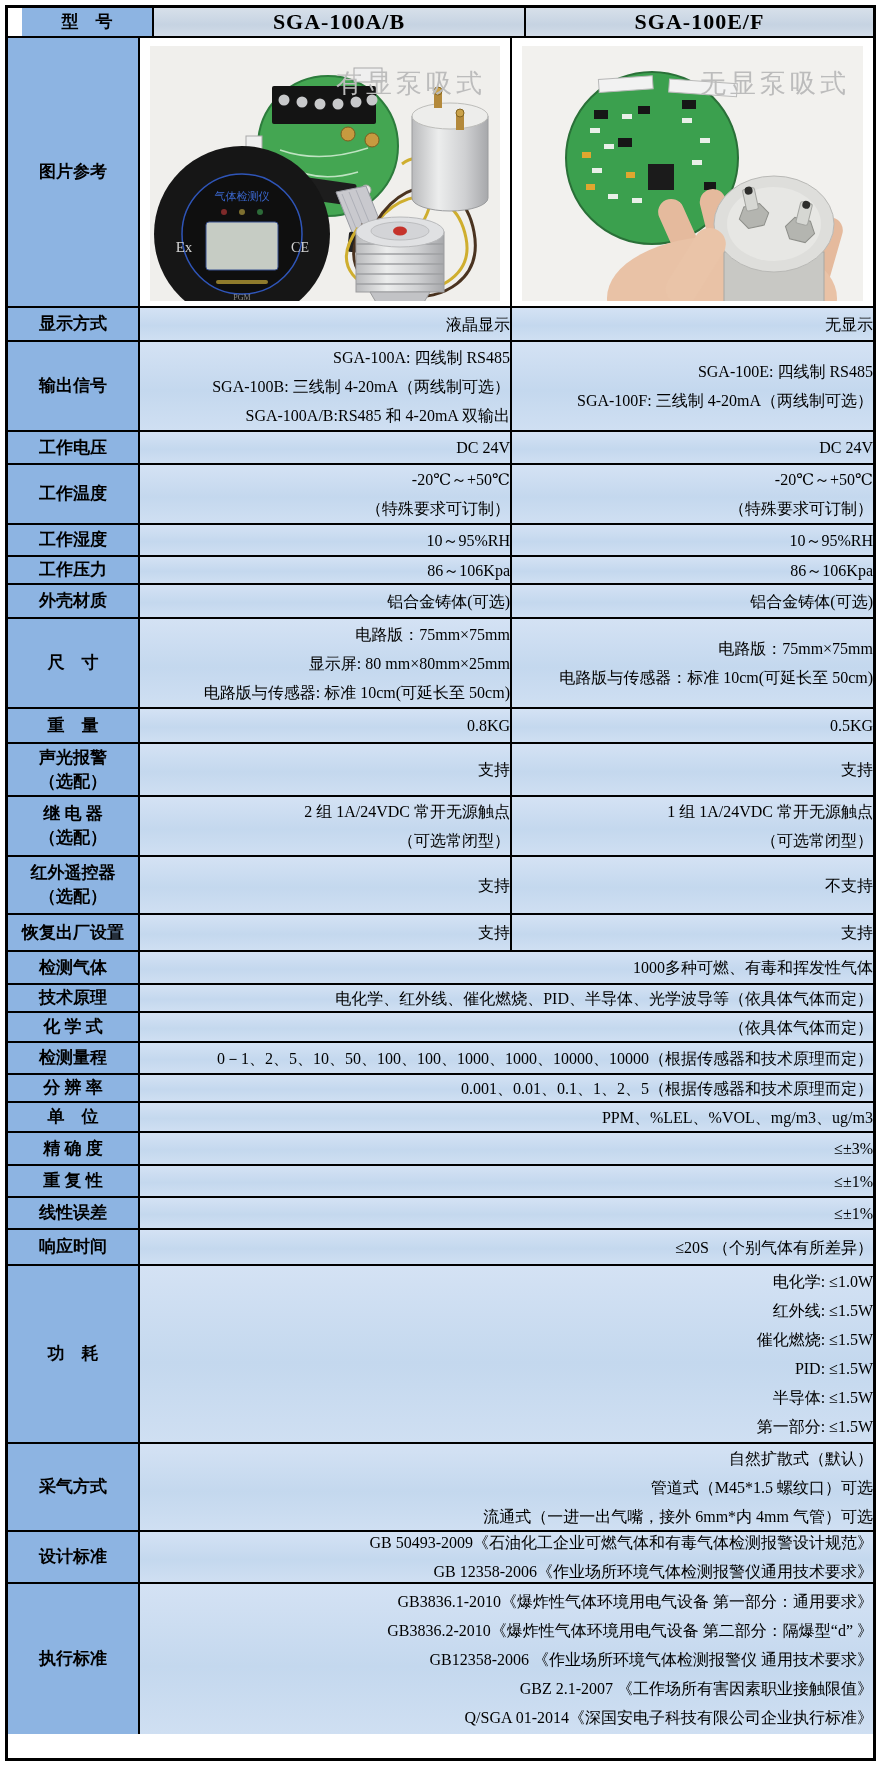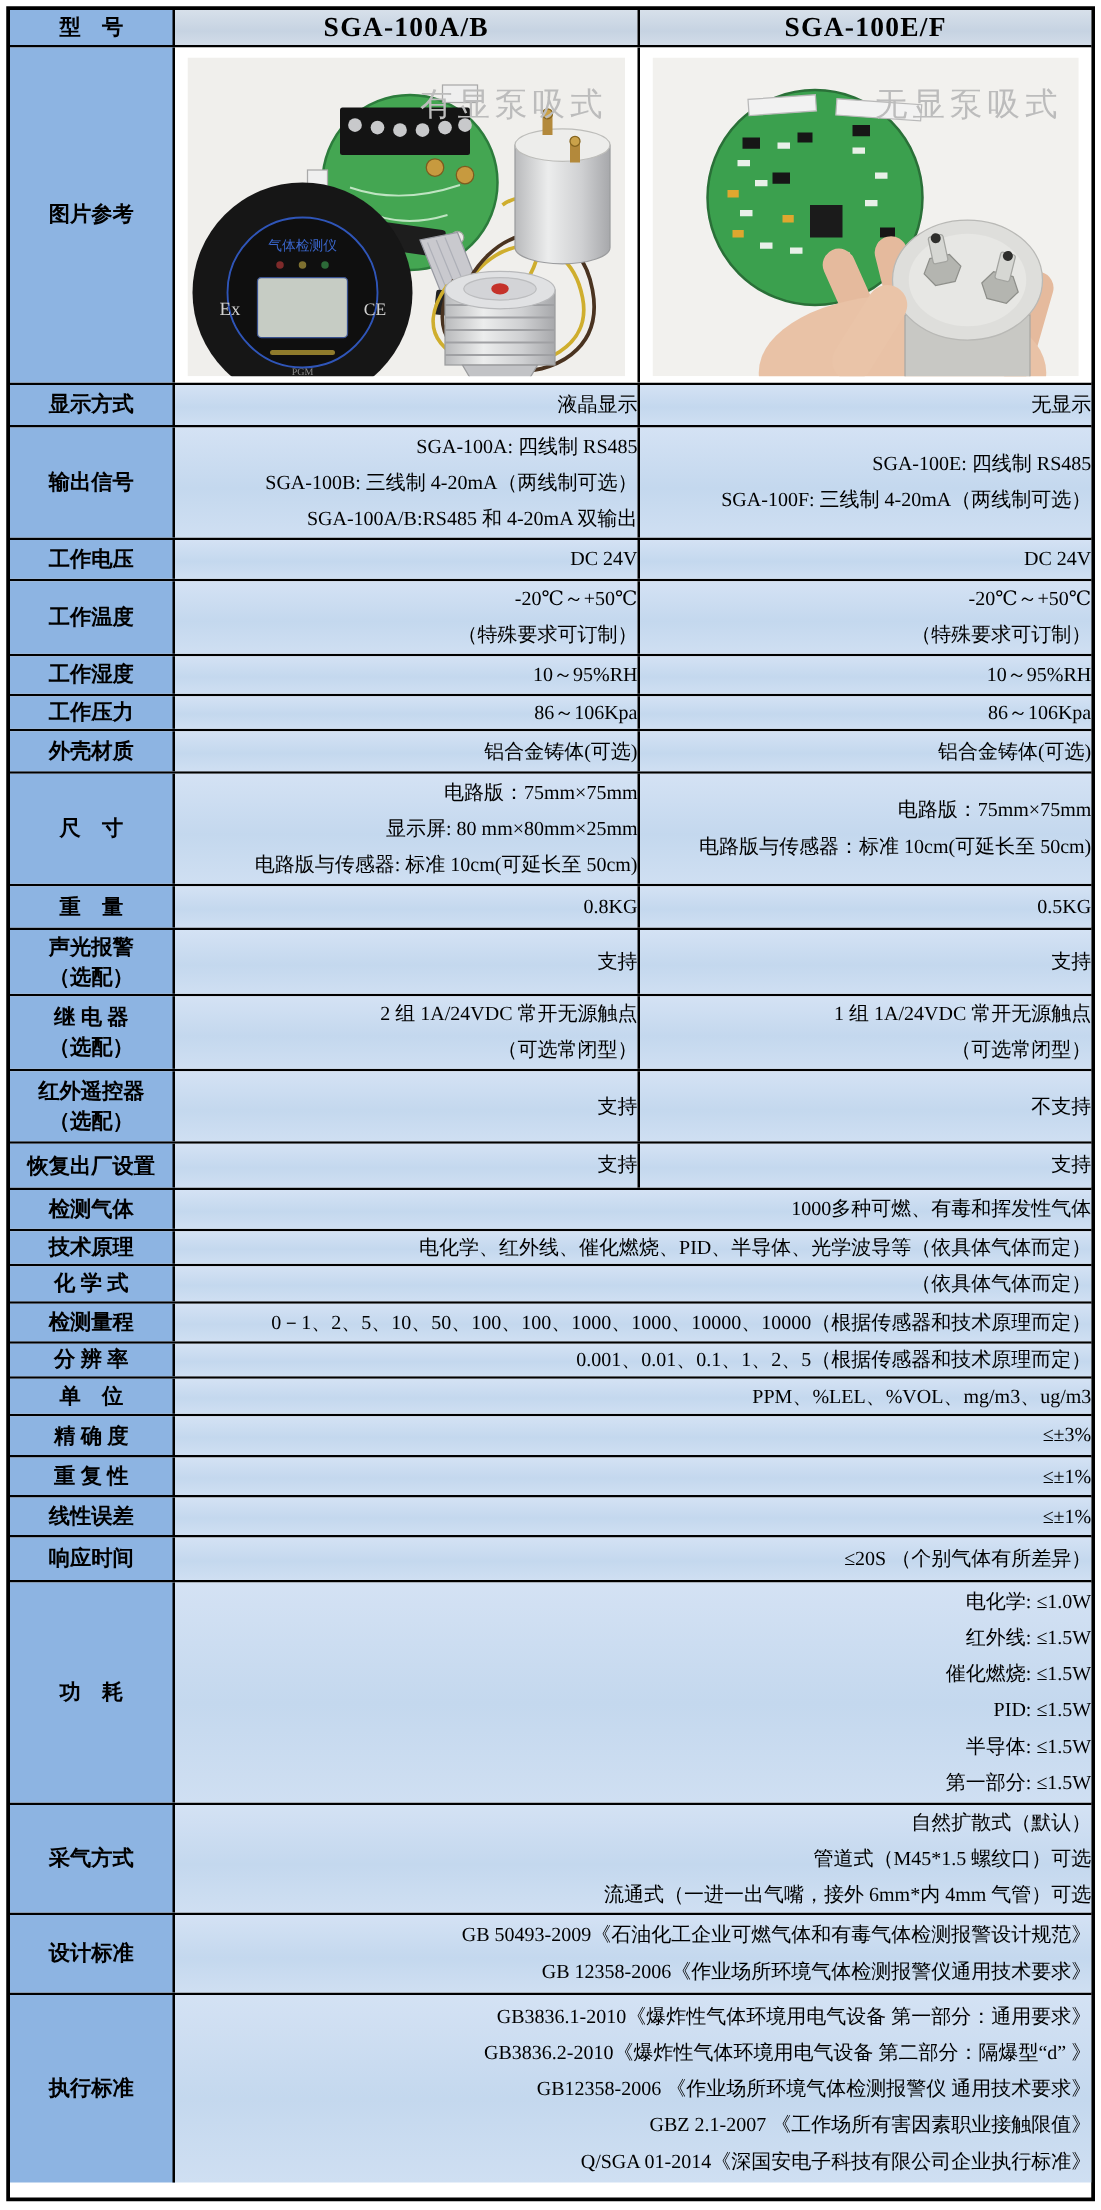--- a/index.html
+++ b/index.html
@@ -1,20 +1,20 @@
 <!DOCTYPE html>
 <html><head>
 <meta charset="utf-8">
 <style>
   html,body{margin:0;padding:0;background:#ffffff;}
   body{width:881px;height:1768px;overflow:hidden;
        font-family:"Liberation Serif","DejaVu Serif",serif;color:#000;}
   #frame{width:871px;height:1756px;margin:5px auto 0;border:3px solid #000;box-sizing:border-box;}
   .row{display:flex;border-top:2px solid #000;box-sizing:border-box;}
-  .row.first{border-top:none;}
+  .row.first{border-top:none;padding-left:14px;}
   
   .lc{flex:0 0 132px;width:132px;border-right:2px solid #000;box-sizing:border-box;
       background:#8db4e2;display:flex;flex-direction:column;justify-content:center;
       align-items:center;font-weight:bold;font-size:17px;line-height:24px;text-align:center;}
   
   .va{flex:0 0 372px;width:372px;border-right:2px solid #000;box-sizing:border-box;}
   .vb{flex:1 1 auto;box-sizing:border-box;}
   .vc{display:flex;flex-direction:column;justify-content:center;
       background:linear-gradient(180deg,#d4e2f4 0%,#c4d8ee 55%,#cfdff2 100%);align-items:flex-end;}
   .hd{background:linear-gradient(180deg,#d7e0ea 0%,#c6d3e2 60%,#d2dce8 100%);
@@ -426,21 +426,21 @@
   <div class="row" style="height:88px">
     <div class="lc">采气方式</div>
     <div class="vb vc left">
       <div class="ln">自然扩散式（默认）</div>
       <div class="ln">管道式（M45*1.5 螺纹口）可选</div>
       <div class="ln">流通式（一进一出气嘴，接外 6mm*内 4mm 气管）可选</div>
     </div>
   </div>
 
 
-  <div class="row" style="height:64px">
+  <div class="row" style="height:52px">
     <div class="lc">设计标准</div>
     <div class="vb vc left">
       <div class="ln">GB 50493-2009《石油化工企业可燃气体和有毒气体检测报警设计规范》</div>
       <div class="ln">GB 12358-2006《作业场所环境气体检测报警仪通用技术要求》</div>
     </div>
   </div>
 
   <div class="row" style="height:152px">
     <div class="lc">执行标准</div>
     <div class="vb vc left">

